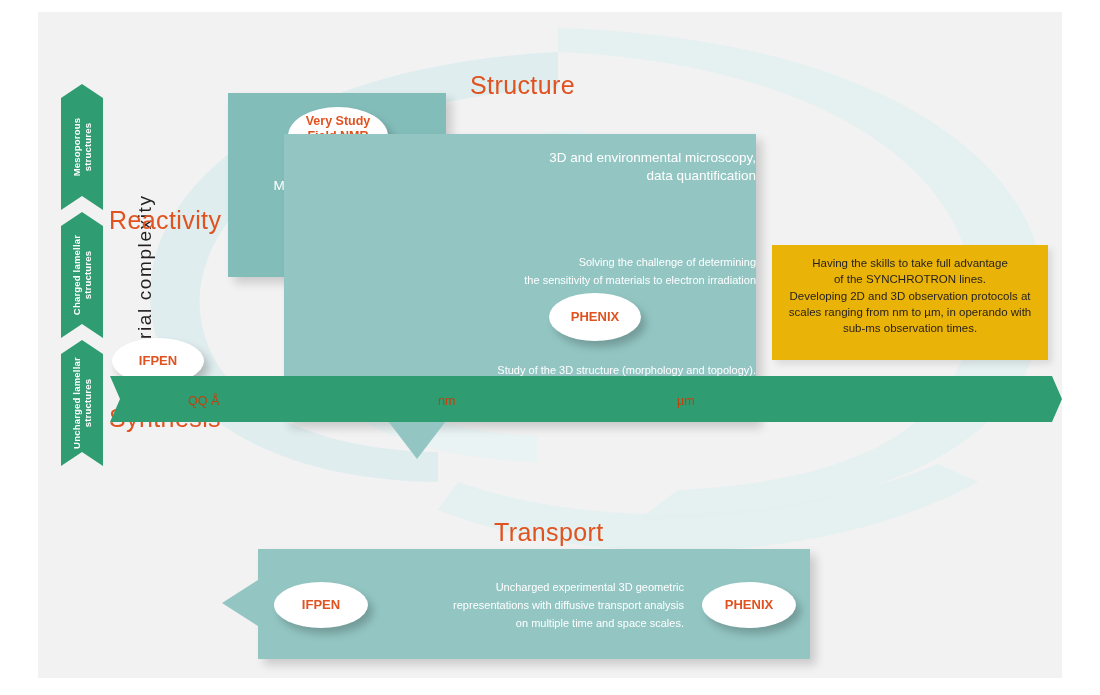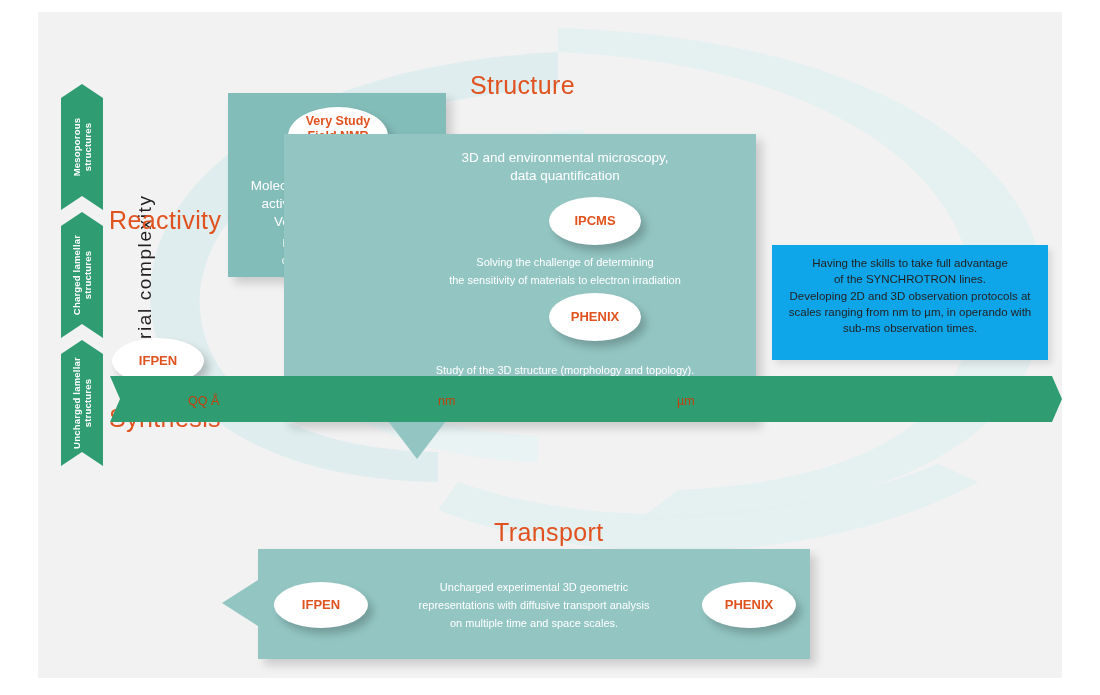--- a/index.html
+++ b/index.html
@@ -61,36 +61,36 @@
     clip-path:polygon(0 0,44px 0,22px 34px);
     filter:drop-shadow(4px 5px 5px rgba(0,0,0,.18));
   }
   .tail-down.dark{background:#83bdba;}
   .tail-left{
     position:absolute;width:36px;height:46px;background:#93c6c3;
     clip-path:polygon(36px 0,36px 46px,0 23px);
     filter:drop-shadow(-3px 5px 5px rgba(0,0,0,.15));
   }
   .boxtext{
-    position:absolute;width:100%;text-align:center;color:#ffffff;
+    position:absolute;width:100%;text-align:right;color:#ffffff;
     line-height:1.32;
   }
   .t-lead{font-size:13.5px;}
   .t-sub{font-size:10.5px;}
   .t-body{font-size:11px;}
   
   .pill{
     position:absolute;background:#ffffff;border-radius:50%;
     display:flex;align-items:center;justify-content:center;
     color:#e0521f;font-weight:bold;text-align:center;line-height:1.18;
     box-shadow:5px 6px 8px rgba(0,0,0,.22);
   }
   
   .infocard{
-    position:absolute;background:#0ea5e9;
+    position:absolute;background:#eab308;
     box-shadow:4px 4px 7px rgba(0,0,0,.10);
   }
   .infocard p{
     margin:0;text-align:center;color:#231f20;font-size:11.5px;line-height:1.42;
   }
 </style>
 </head>
 <body>
 
 <div class="canvas">
@@ -154,23 +154,20 @@
       <span>the sensitivity of materials to electron irradiation</span>
     </div>
     <div class="boxtext t-body" style="top:228px;left:90px;width:382px;line-height:1.6;">
       <span>Study of the 3D structure (morphology and topology).</span><br>
       <span>Relation with the BET and PSD measurements and</span><br>
       <span>molecular dynamics (adsorption_diffusion)</span>
     </div>
   </div>
   <div class="tail-down" style="left:350px;top:409px;width:58px;height:38px;clip-path:polygon(0 0,58px 0,29px 38px);"></div>
 
-  <div class="pill" style="left:511px;top:185px;width:92px;height:48px;font-size:13px;">
-    <span>IPCMS</span>
-  </div>
   <div class="pill" style="left:511px;top:281px;width:92px;height:48px;font-size:13px;">
     <span>PHENIX</span>
   </div>
 
   <div class="infocard" style="left:734px;top:233px;width:276px;height:105px;padding-top:10px;">
     <p>Having the skills to take full advantage</p>
     <p>of the  SYNCHROTRON lines.</p>
     <p>Developing 2D and 3D observation protocols at</p>
     <p>scales ranging from nm to µm, in operando with</p>
     <p>sub-ms observation times.</p>

